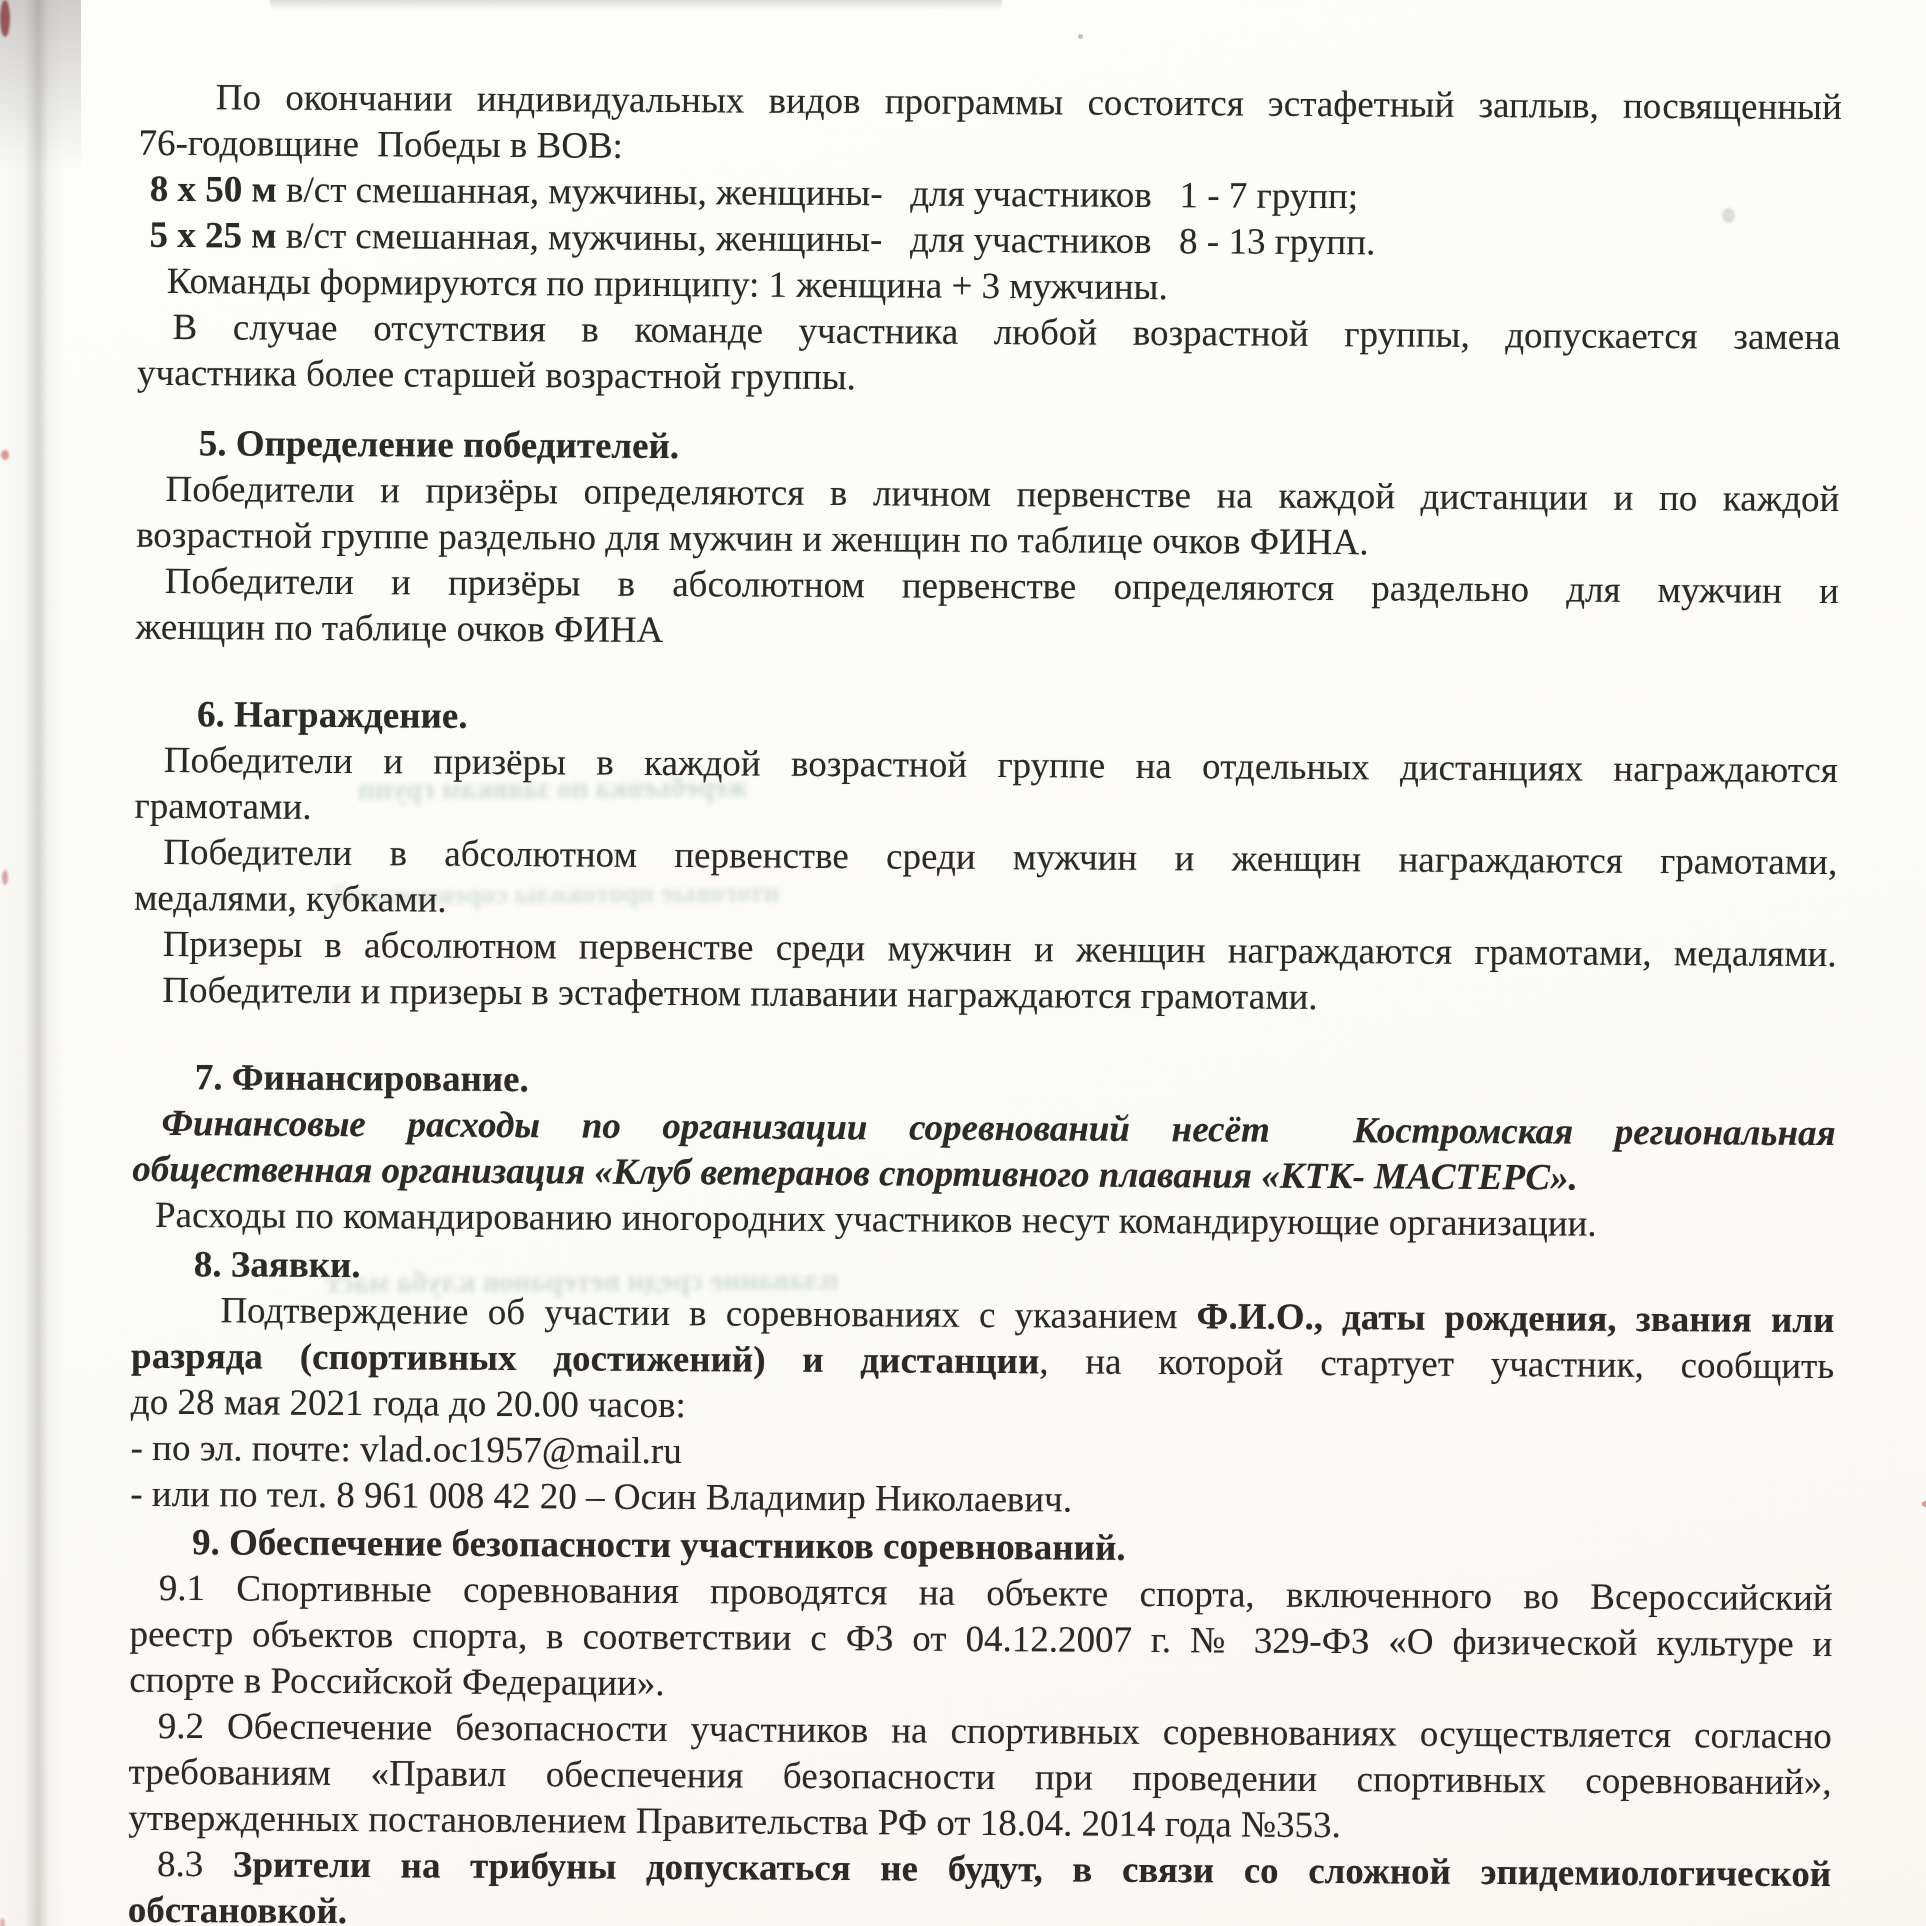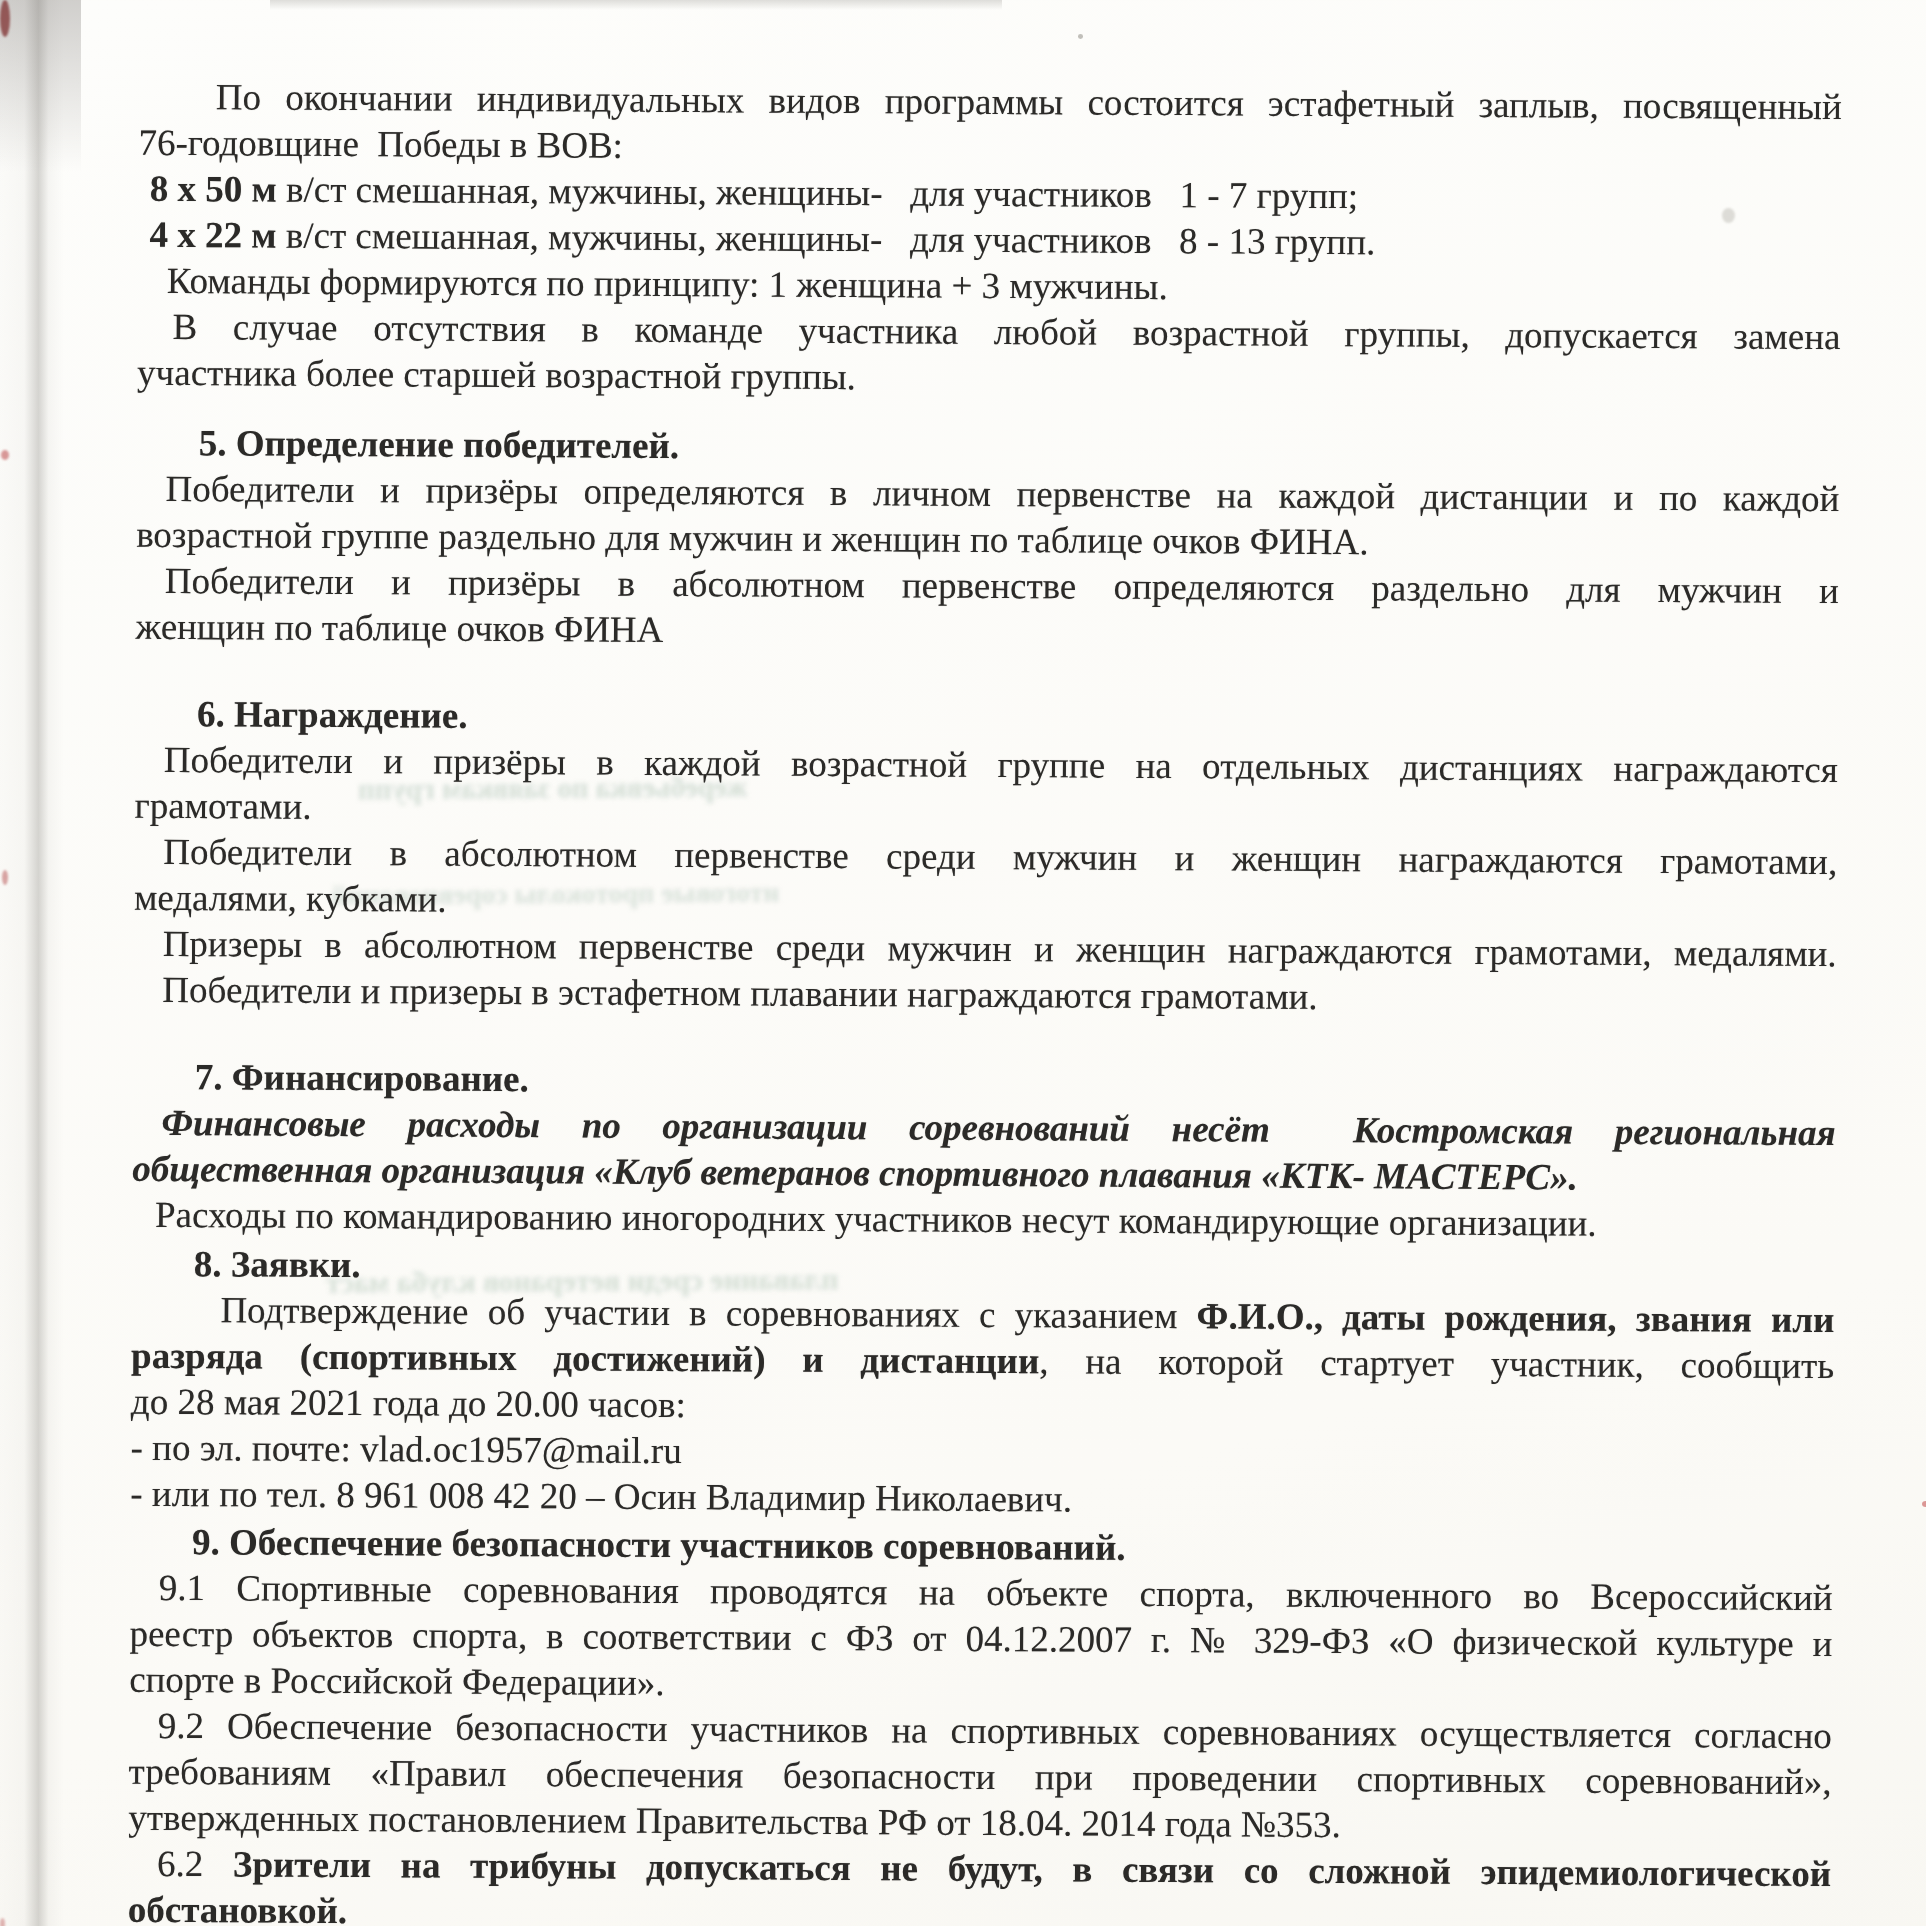--- a/index.html
+++ b/index.html
@@ -53,21 +53,21 @@
 
   <div id="ghosts">
       <div class="ghost" style="left: 358px; top: 772px; font-size: 29px; color: rgba(112, 148, 128, 0.3);">жеребьевка по заявкам групп</div>
       <div class="ghost" style="left: 331px; top: 878px; font-size: 28px; color: rgba(112, 148, 128, 0.26);">итоговые протоколы соревнований</div>
       <div class="ghost" style="left: 326px; top: 1264px; font-size: 30px; color: rgba(104, 144, 122, 0.28);">плавание среди ветеранов клуба маст</div>
     </div>
   <div class="doc" id="doc" style="color: rgb(43, 42, 40);">
       <div class="line stretch" style="padding-left: 77px;"><span>По окончании индивидуальных видов программы состоится эстафетный заплыв, посвященный</span></div>
       <div class="line left"><span>76-годовщине&nbsp; Победы в ВОВ:</span></div>
       <div class="line left" style="padding-left: 11.6px;"><span class="b">8 х 50 м</span><span> в/ст смешанная, мужчины, женщины-&nbsp;&nbsp; для участников &nbsp;&nbsp;1 - 7 групп;</span></div>
-      <div class="line left" style="padding-left: 11.6px;"><span class="b">4 х 22 м</span><span> в/ст смешанная, мужчины, женщины-&nbsp;&nbsp; для участников &nbsp;&nbsp;8 - 13 групп.</span></div>
+      <div class="line left" style="padding-left: 11.6px;"><span class="b">5 х 25 м</span><span> в/ст смешанная, мужчины, женщины-&nbsp;&nbsp; для участников &nbsp;&nbsp;8 - 13 групп.</span></div>
       <div class="line left" style="padding-left: 29px;"><span>Команды формируются по принципу: 1 женщина + 3 мужчины.</span></div>
       <div class="line stretch" style="padding-left: 35px;"><span>В случае отсутствия в команде участника любой возрастной группы, допускается замена</span></div>
       <div class="line left"><span>участника более старшей возрастной группы.</span></div>
       <div class="line left" style="padding-left: 62px; margin-top: 24px;"><span class="b">5. Определение победителей.</span></div>
       <div class="line stretch" style="padding-left: 29px;"><span>Победители и призёры определяются в личном первенстве на каждой дистанции и по каждой</span></div>
       <div class="line left"><span>возрастной группе раздельно для мужчин и женщин по таблице очков ФИНА.</span></div>
       <div class="line stretch" style="padding-left: 29px;"><span>Победители и призёры в абсолютном первенстве определяются раздельно для мужчин и</span></div>
       <div class="line left"><span>женщин по таблице очков ФИНА</span></div>
       <div class="line left" style="padding-left: 62px; margin-top: 41px;"><span class="b">6. Награждение.</span></div>
       <div class="line stretch" style="padding-left: 29px;"><span>Победители и призёры в каждой возрастной группе на отдельных дистанциях награждаются</span></div>
@@ -86,21 +86,21 @@
       <div class="line left"><span>до 28 мая 2021 года до 20.00 часов:</span></div>
       <div class="line left"><span>- по эл. почте: vlad.oc1957@mail.ru</span></div>
       <div class="line left"><span>- или по тел. 8 961 008 42 20 – Осин Владимир Николаевич.</span></div>
       <div class="line left" style="padding-left: 62px; margin-top: 2.3px;"><span class="b">9. Обеспечение безопасности участников соревнований.</span></div>
       <div class="line stretch" style="padding-left: 29px;"><span>9.1 Спортивные соревнования проводятся на объекте спорта, включенного во Всероссийский</span></div>
       <div class="line stretch"><span>реестр объектов спорта, в соответствии с ФЗ от 04.12.2007 г. № 329-ФЗ «О физической культуре и</span></div>
       <div class="line left"><span>спорте в Российской Федерации».</span></div>
       <div class="line stretch" style="padding-left: 29px;"><span>9.2 Обеспечение безопасности участников на спортивных соревнованиях осуществляется согласно</span></div>
       <div class="line stretch"><span>требованиям «Правил обеспечения безопасности при проведении спортивных соревнований»,</span></div>
       <div class="line left"><span>утвержденных постановлением Правительства РФ от 18.04. 2014 года №353.</span></div>
-      <div class="line stretch" style="padding-left: 29px;"><span>6.2 </span><span class="b">Зрители на трибуны допускаться не будут, в связи со сложной эпидемиологической</span></div>
+      <div class="line stretch" style="padding-left: 29px;"><span>8.3 </span><span class="b">Зрители на трибуны допускаться не будут, в связи со сложной эпидемиологической</span></div>
       <div class="line left"><span class="b">обстановкой.</span></div>
     </div>
   <div id="specks">
       <div class="speck" style="left: 0px; top: 0px; width: 10px; height: 37px; background: rgb(126, 47, 47); opacity: 0.75; filter: blur(0.8px);"></div>
       <div class="speck" style="left: 0.8px; top: 450px; width: 8.5px; height: 10px; background: rgb(194, 88, 88); opacity: 0.6; filter: blur(0.8px);"></div>
       <div class="speck" style="left: 2.3px; top: 870px; width: 6.2px; height: 15.4px; background: rgb(182, 80, 80); opacity: 0.5; filter: blur(0.8px);"></div>
       <div class="speck" style="left: 0px; top: 1918px; width: 5.4px; height: 11.6px; background: rgb(192, 96, 96); opacity: 0.45; filter: blur(0.8px);"></div>
       <div class="speck" style="left: 1922px; top: 1501px; width: 7.7px; height: 6.2px; background: rgb(194, 72, 72); opacity: 0.55; filter: blur(0.4px);"></div>
       <div class="speck" style="left: 1078px; top: 34px; width: 5.4px; height: 4.6px; background: rgb(154, 152, 144); opacity: 0.6; filter: blur(0.4px);"></div>
       <div class="speck" style="left: 1722px; top: 208px; width: 13px; height: 15.4px; background: rgb(184, 182, 174); opacity: 0.45; filter: blur(0.8px);"></div>

